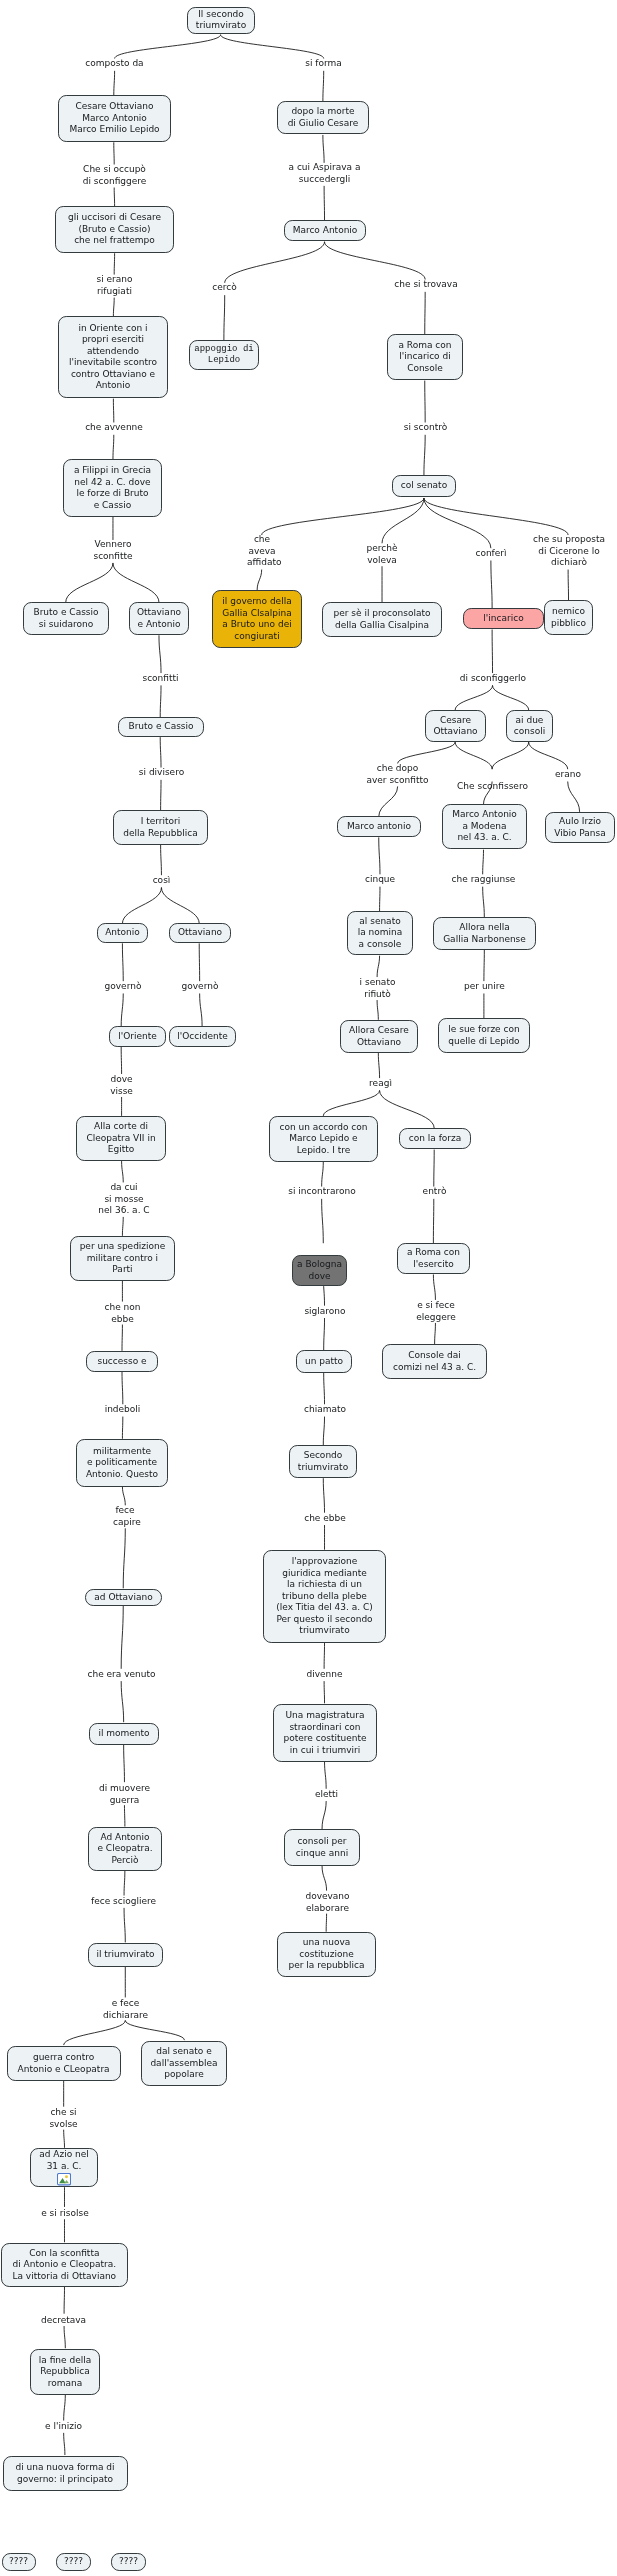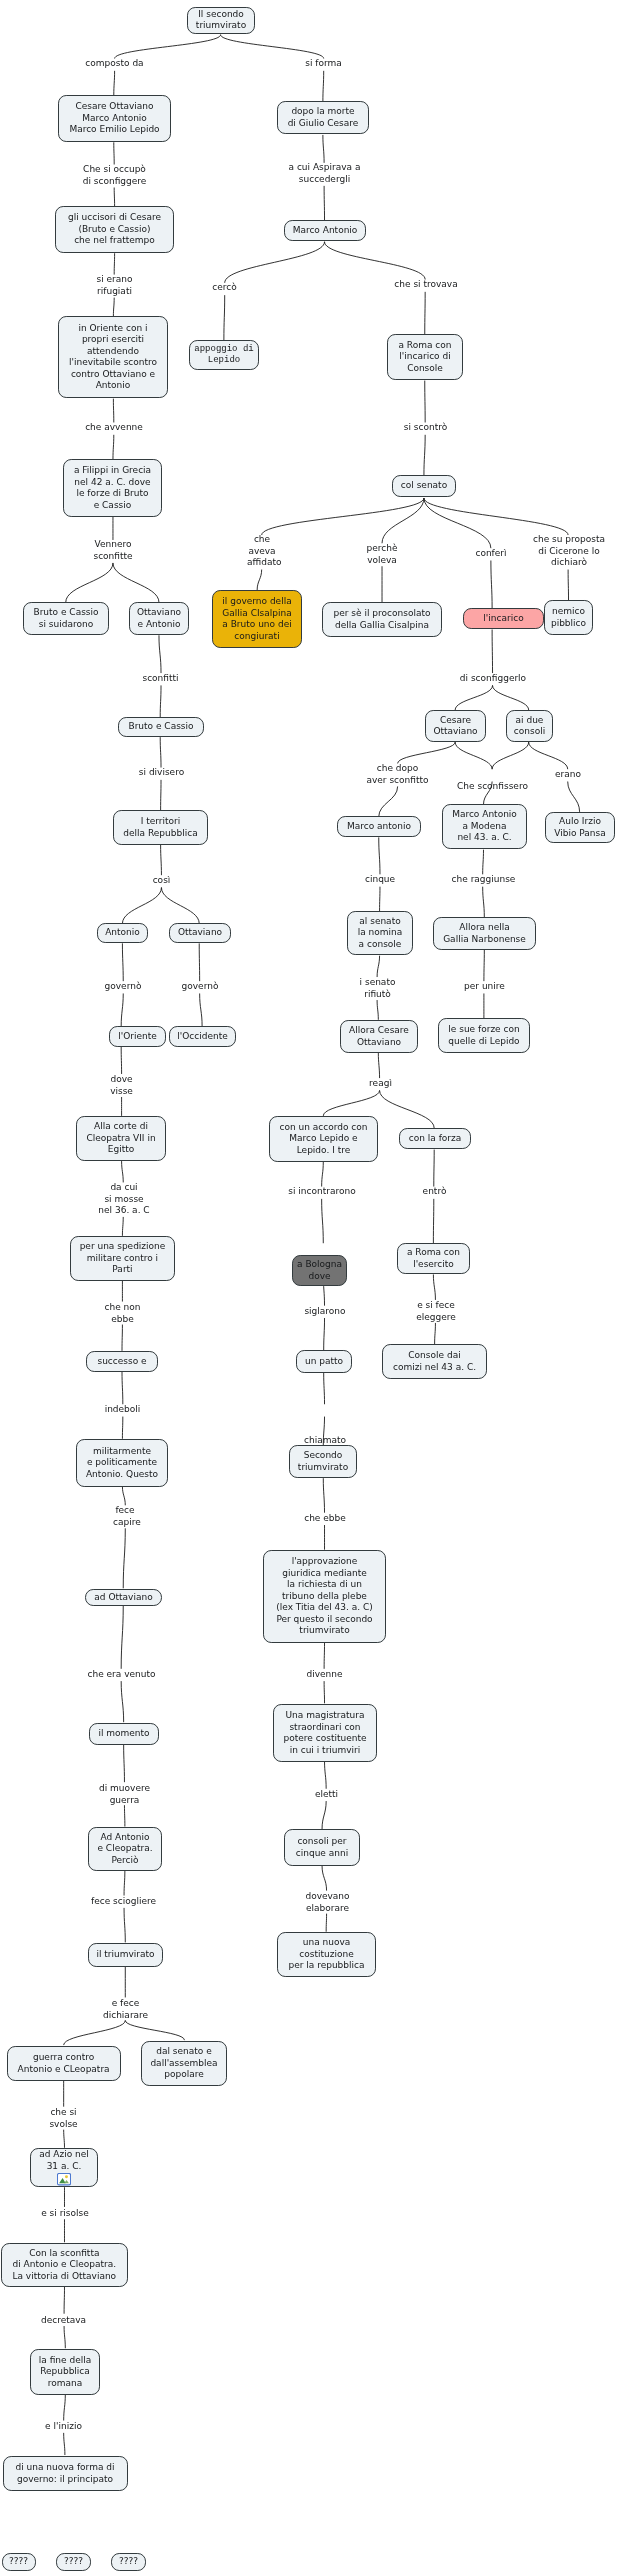--- a/index.html
+++ b/index.html
@@ -325,20 +325,20 @@
     <div class="link-label" style="color: rgb(23, 25, 27); left: 450px; top: 874px; width: 67px; height: 12.3px;">che raggiunse</div>
     <div class="link-label" style="color: rgb(23, 25, 27); left: 358px; top: 977px; width: 39px; height: 23px;">i senato
 rifiutò</div>
     <div class="link-label" style="color: rgb(23, 25, 27); left: 463px; top: 981px; width: 43px; height: 12.3px;">per unire</div>
     <div class="link-label" style="color: rgb(23, 25, 27); left: 368px; top: 1078px; width: 25px; height: 12.3px;">reagì</div>
     <div class="link-label" style="color: rgb(23, 25, 27); left: 282px; top: 1186px; width: 80px; height: 12.3px;">si incontrarono</div>
     <div class="link-label" style="color: rgb(23, 25, 27); left: 422px; top: 1186px; width: 25px; height: 12.3px;">entrò</div>
     <div class="link-label" style="color: rgb(23, 25, 27); left: 303px; top: 1306px; width: 44px; height: 12.3px;">siglarono</div>
     <div class="link-label" style="color: rgb(23, 25, 27); left: 414px; top: 1300px; width: 44px; height: 23px;">e si fece
 eleggere</div>
-    <div class="link-label" style="color: rgb(23, 25, 27); left: 303px; top: 1404px; width: 44px; height: 12.3px; margin-top: 31px;">chiamato</div>
+    <div class="link-label" style="color: rgb(23, 25, 27); left: 303px; top: 1404px; width: 44px; height: 12.3px;">chiamato</div>
     <div class="link-label" style="color: rgb(23, 25, 27); left: 303px; top: 1513px; width: 44px; height: 12.3px;">che ebbe</div>
     <div class="link-label" style="color: rgb(23, 25, 27); left: 306px; top: 1669px; width: 37px; height: 12.3px;">divenne</div>
     <div class="link-label" style="color: rgb(23, 25, 27); left: 314px; top: 1789px; width: 25px; height: 12.3px;">eletti</div>
     <div class="link-label" style="color: rgb(23, 25, 27); left: 303px; top: 1891px; width: 49px; height: 23px;">dovevano
 elaborare</div>
   </div>
 
 
 </body></html>

